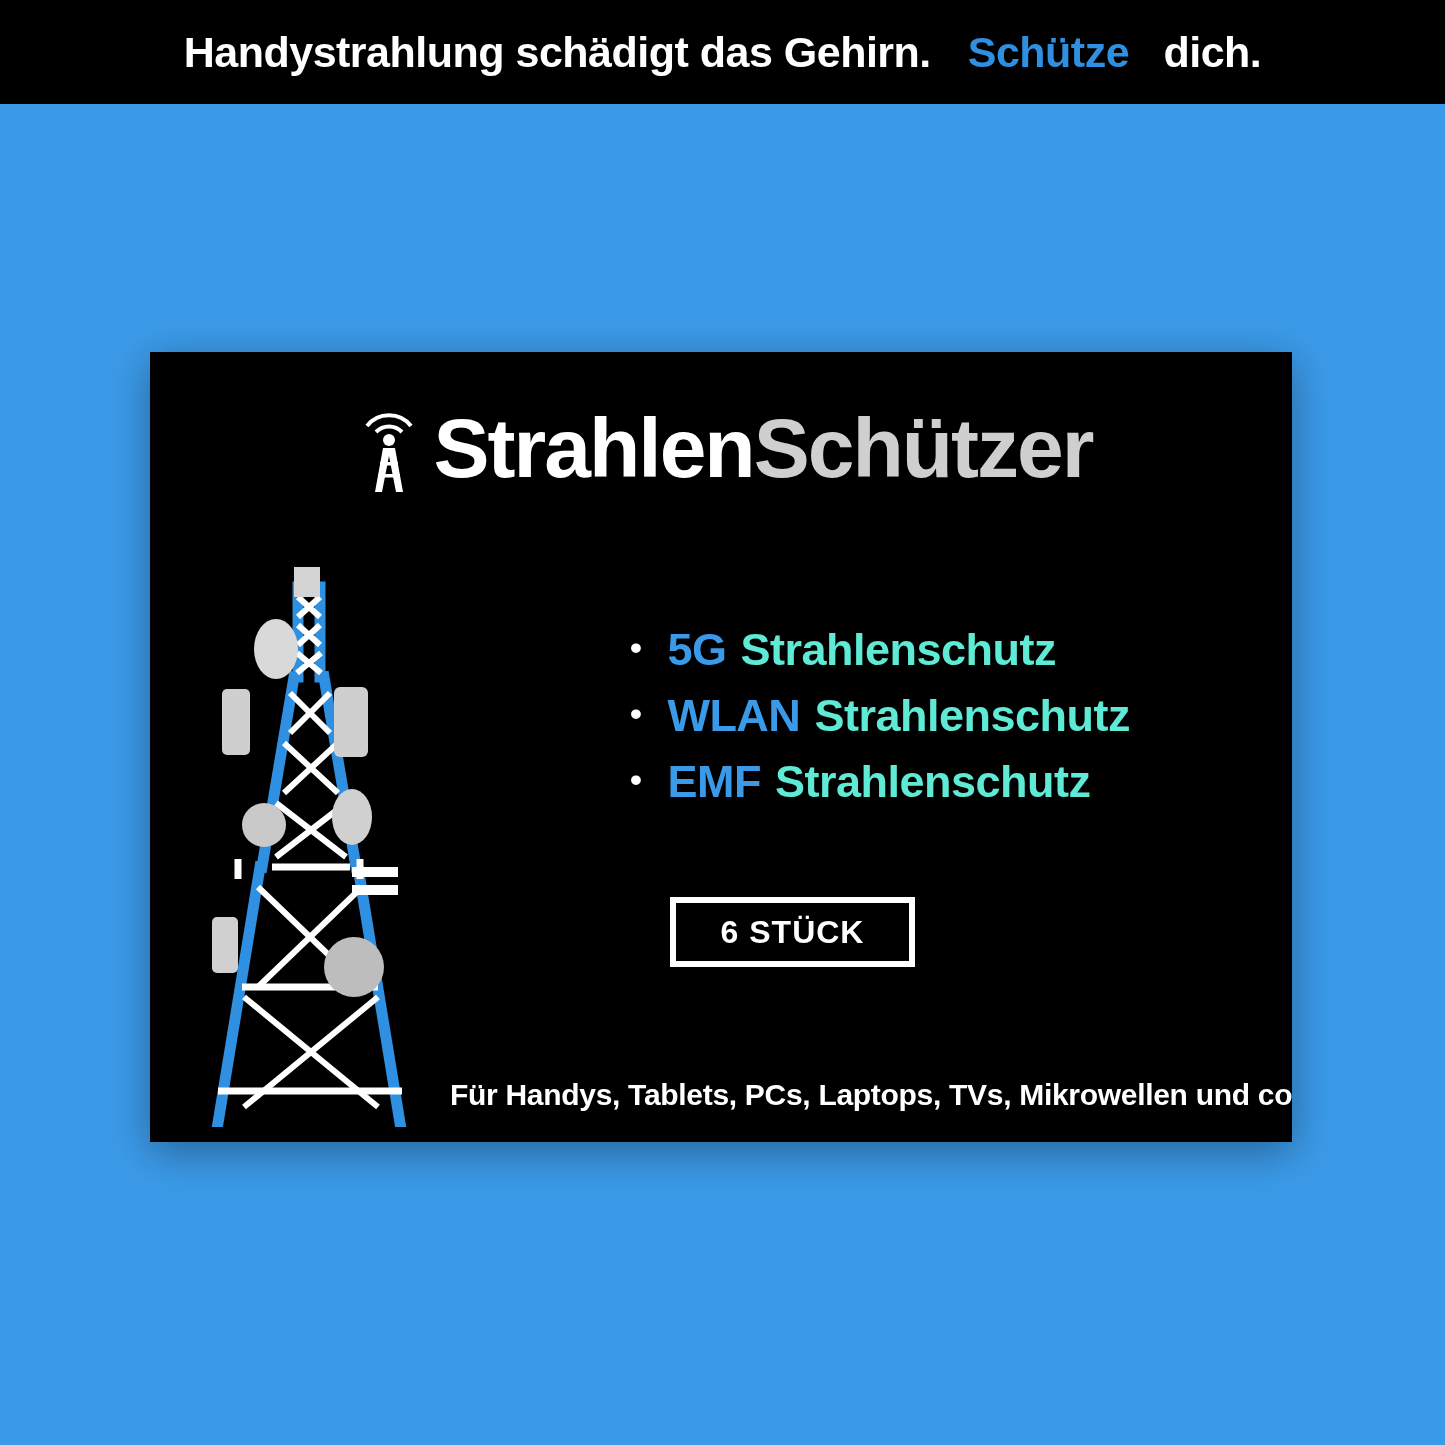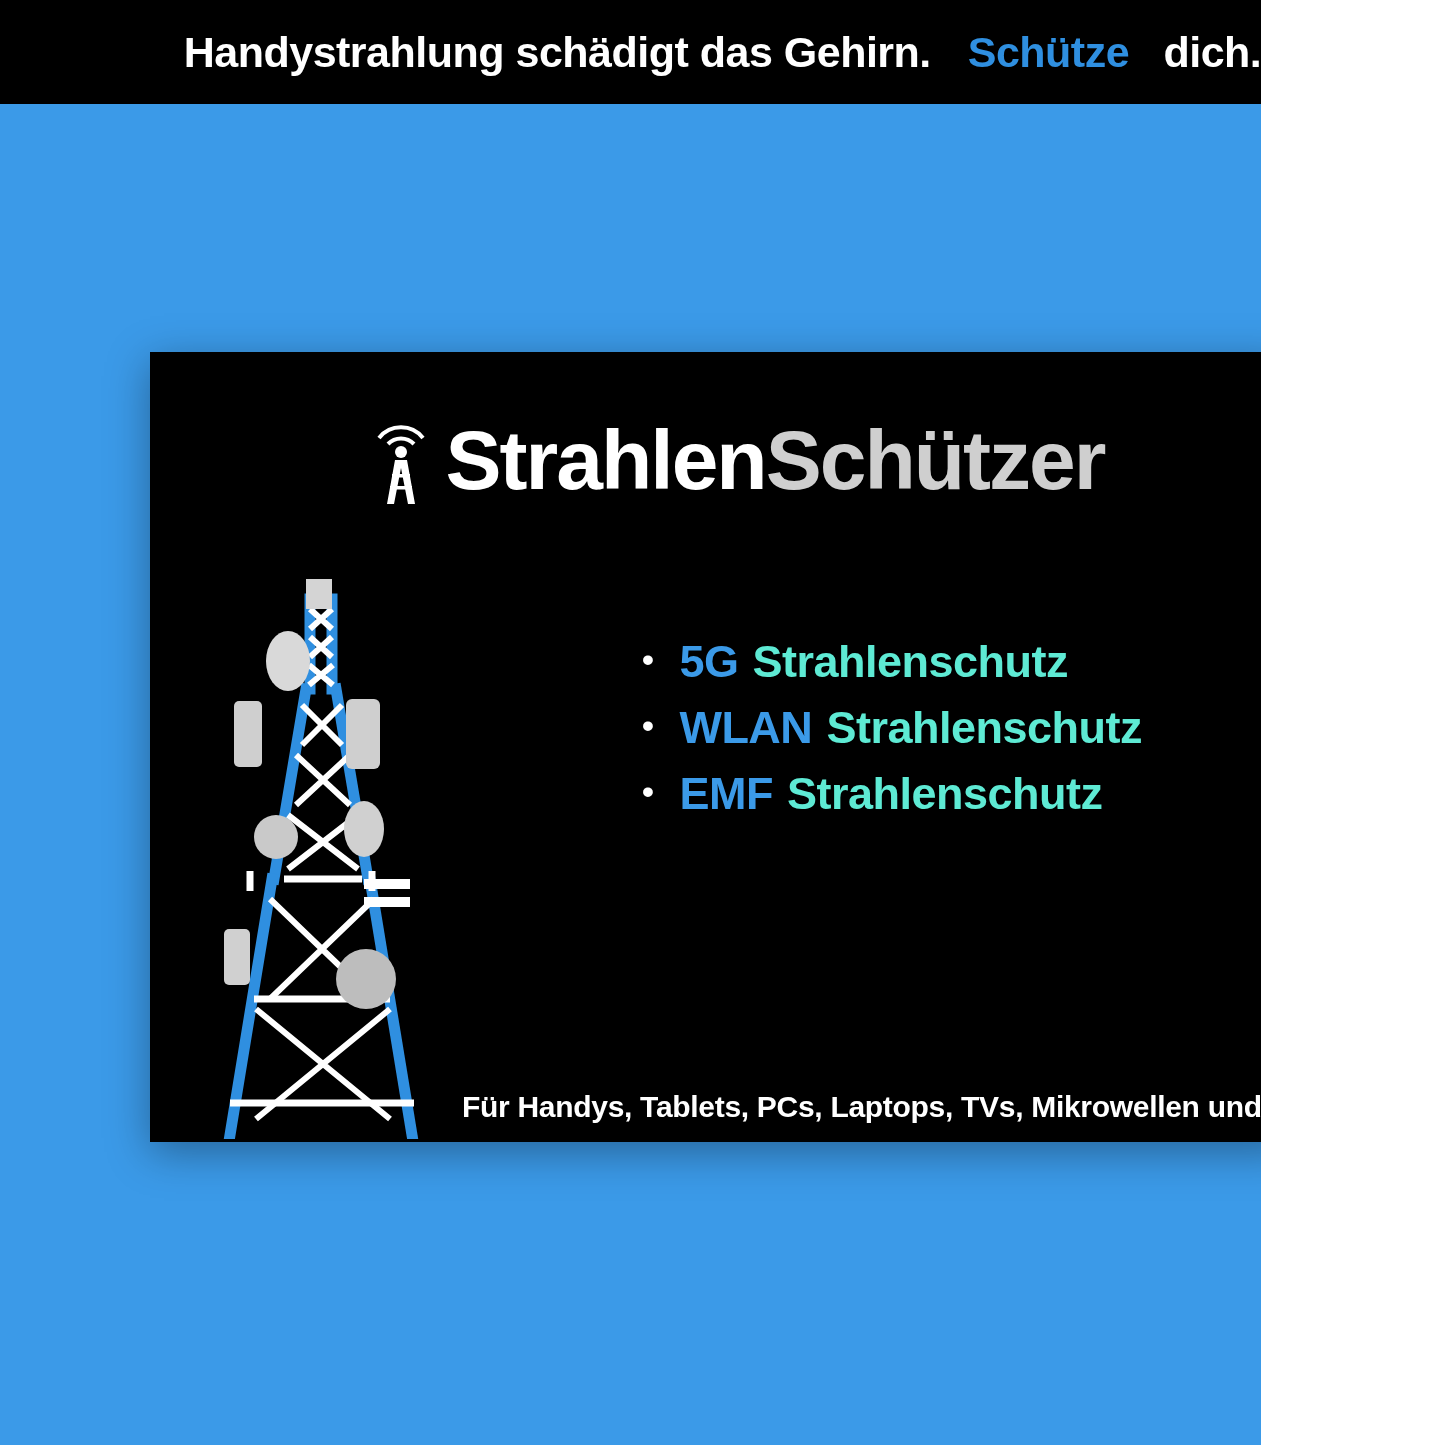--- a/index.html
+++ b/index.html
@@ -2,21 +2,21 @@
 <html lang="de"><head>
 <meta charset="utf-8">
 <style>
   html, body {
     margin: 0;
     padding: 0;
     background: #ffffff;
   }
   .page {
     position: relative;
-    width: 1261px;
+    width: 1445px;
     height: 1445px;
     background: #3b9ae8;
     overflow: hidden;
     font-family: "Liberation Sans", sans-serif;
   }
 
   
   .top-banner {
     position: absolute;
     left: 0;
@@ -49,26 +49,25 @@
     left: 150px;
     top: 352px;
     width: 1142px;
     height: 790px;
     background: #000000;
     box-shadow: 0 10px 40px rgba(0,0,0,0.35);
   }
 
   .card {
     position: absolute;
-    left: 12px;
+    left: 0;
     top: 0;
     width: 100%;
     height: 100%;
     overflow: hidden;
-    margin-top: 12px;
   }
 
   
   .brand {
     position: absolute;
     left: 0;
     right: 0;
     top: 48px;
     display: flex;
     align-items: center;
@@ -255,19 +254,22 @@
           <span class="bullet-key">WLAN</span>
           <span class="bullet-val">Strahlenschutz</span>
         </div>
         <div class="bullet-row">
           <span class="bullet-dot">•</span>
           <span class="bullet-key">EMF</span>
           <span class="bullet-val">Strahlenschutz</span>
         </div>
       </div>
 
+      <div class="qty-box">
+        <span class="qty-text">6 STÜCK</span>
+      </div>
 
       <div class="card-footer">Für Handys, Tablets, PCs, Laptops, TVs, Mikrowellen und co.</div>
 
     </div>
   </div>
 
 </div>
 
 </body></html>

